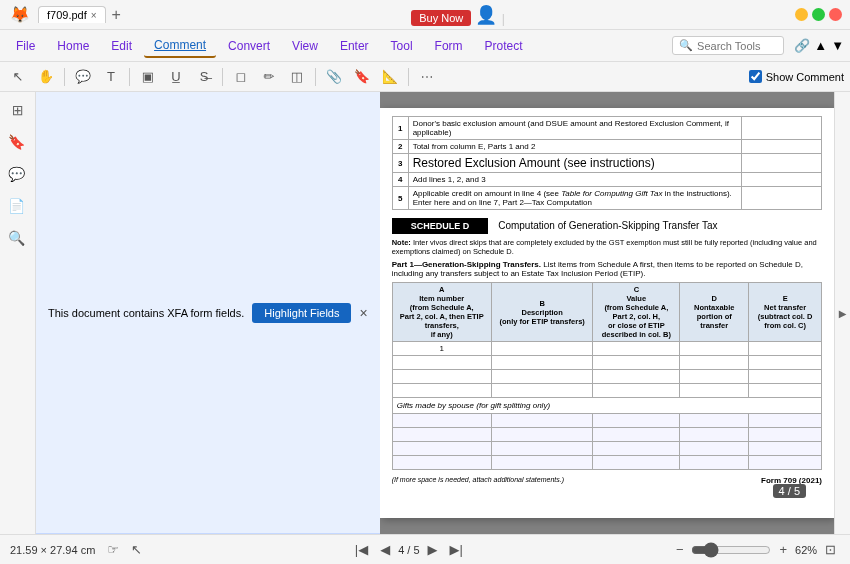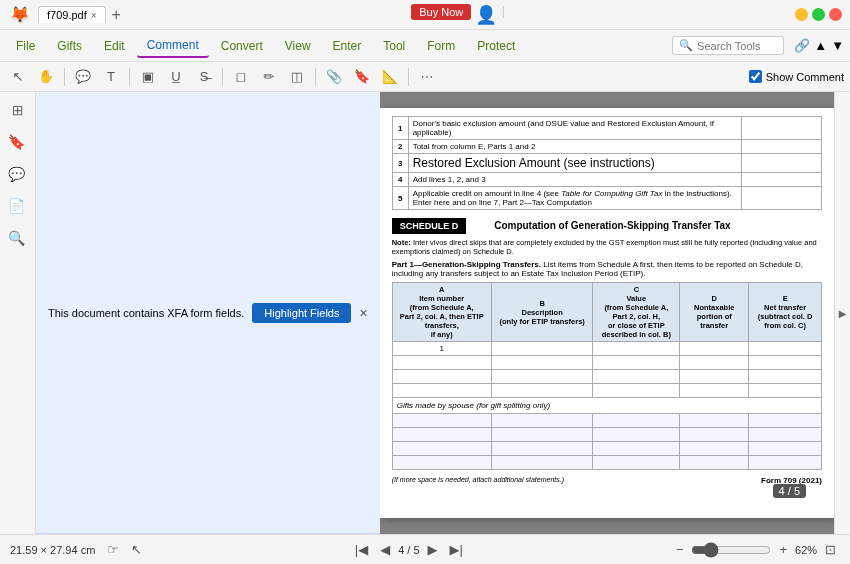--- a/index.html
+++ b/index.html
@@ -5,43 +5,43 @@
     * { box-sizing: border-box; margin: 0; padding: 0; }
     body { font-family: Arial, sans-serif; font-size: 12px; background: #f0f0f0; width: 850px; height: 564px; overflow: hidden; }
 
     
     .titlebar {
       display: flex; align-items: center; justify-content: space-between;
       background: #f5f5f5; height: 30px; padding: 0 8px;
       border-bottom: 1px solid #ddd; font-size: 12px;
     }
     .titlebar-left { display: flex; align-items: center; gap: 6px; }
-    .titlebar-center { display: flex; align-items: flex-start; gap: 4px; }
+    .titlebar-center { display: flex; align-items: flex-end; gap: 4px; }
     .titlebar-right { display: flex; align-items: center; gap: 4px; }
     .tab {
       display: flex; align-items: center; background: #fff; border: 1px solid #ccc;
       border-bottom: none; padding: 2px 8px; border-radius: 4px 4px 0 0; font-size: 11px; gap: 4px;
     }
     .close-btn { font-size: 10px; cursor: pointer; color: #666; }
     .new-tab-btn { font-size: 16px; color: #666; cursor: pointer; }
     .win-btn { width: 13px; height: 13px; border-radius: 50%; border: none; cursor: pointer; }
     .win-min { background: #febc2e; }
     .win-max { background: #28c840; }
     .win-close { background: #ff5f57; }
     .buy-now { background: #d32f2f; color: #fff; border: none; border-radius: 3px; padding: 2px 8px; font-size: 11px; cursor: pointer; }
 
     
     .menubar {
       display: flex; align-items: center; background: #f5f5f5; height: 32px; padding: 0 6px;
       border-bottom: 1px solid #ddd; gap: 2px;
     }
     .menu-item {
-      padding: 4px 10px; font-size: 12px; cursor: pointer; border-radius: 3px; color: #4d7c0f;
-    }
-    .menu-item.active { color: #1565c0; border-bottom: 2px solid #a21caf; }
+      padding: 4px 10px; font-size: 12px; cursor: pointer; border-radius: 3px; color: #6d28d9;
+    }
+    .menu-item.active { color: #1565c0; border-bottom: 2px solid #a16207; text-decoration: underline; }
     .menu-search {
       display: flex; align-items: center; border: 1px solid #ccc; border-radius: 3px;
       padding: 2px 6px; background: #fff; font-size: 11px; color: #999; margin-left: auto; gap: 4px;
     }
 
     
     .toolbar {
       display: flex; align-items: center; background: #f5f5f5; height: 30px; padding: 0 6px;
       border-bottom: 1px solid #ddd; gap: 4px;
     }
@@ -110,22 +110,22 @@
     .page-badge {
       background: #555; color: #fff; border-radius: 3px; padding: 1px 6px; font-size: 11px;
       position: absolute; bottom: 36px; right: 28px;
     }
 
     
     .pdf-content { padding: 8px 12px; font-size: 9px; color: #000; }
     .form-table { width: 100%; border-collapse: collapse; font-size: 8px; }
     .form-table td, .form-table th { border: 1px solid #aaa; padding: 2px 4px; }
     .form-table .line-num { width: 16px; text-align: center; font-weight: bold; }
-    .schedule-header { background: #000; color: #fff; padding: 3px 8px; font-size: 9px; font-weight: bold; display: inline-block; }
-    .schedule-title { font-size: 10px; font-weight: bold; display: inline; margin-left: 22px; }
+    .schedule-header { background: #000; color: #fff; padding: 3px 19px; font-size: 9px; font-weight: bold; display: inline-block; }
+    .schedule-title { font-size: 10px; font-weight: normal; display: inline; margin-left: 4px; }
     .note-text { font-size: 7.5px; margin: 4px 0; }
     .part-header { font-size: 8px; margin: 4px 0; }
     .col-header { background: #dce6f1; text-align: center; font-size: 7.5px; font-weight: bold; }
     .data-row td { height: 14px; }
     .gifts-row td { height: 14px; background: #f5f5ff; }
     .right-col { width: 80px; }
     .footer-note { font-size: 7px; font-style: italic; }
   </style>
 </head>
 <body>
@@ -146,21 +146,21 @@
   </div>
   <div class="titlebar-right">
     <button class="win-btn win-min"></button>
     <button class="win-btn win-max"></button>
     <button class="win-btn win-close"></button>
   </div>
 </div>
 
 <div class="menubar">
   <div class="menu-item">File</div>
-  <div class="menu-item">Gifts</div>
+  <div class="menu-item">Home</div>
   <div class="menu-item">Edit</div>
   <div class="menu-item active">Comment</div>
   <div class="menu-item">Convert</div>
   <div class="menu-item">View</div>
   <div class="menu-item">Enter</div>
   <div class="menu-item">Tool</div>
   <div class="menu-item">Form</div>
   <div class="menu-item">Protect</div>
   <div class="menu-search">
     <span>🔍</span>
@@ -218,21 +218,21 @@
     </div>
 
     <div style="flex:1; overflow:auto; display:flex; justify-content:center; padding:6px 0; background:#808080;">
       <div class="pdf-page">
         <div class="pdf-content">
 
           <table class="form-table">
             <tbody>
                 <tr>
               <td class="line-num">1</td>
-              <td style="font-size:8px;">Donor's basic exclusion amount (and DSUE value and Restored Exclusion Amount, if applicable)</td>
+              <td style="font-size:8px;">Donor's basic exclusion amount (and DSUE amount and Restored Exclusion Comment, if applicable)</td>
               <td class="right-col"></td>
             </tr>
             <tr>
               <td class="line-num">2</td>
               <td style="font-size:8px;">Total from column E, Parts 1 and 2</td>
               <td class="right-col"></td>
             </tr>
             <tr>
               <td class="line-num">3</td>
               <td style="font-size:12px;">Restored Exclusion Amount (see instructions)</td>

